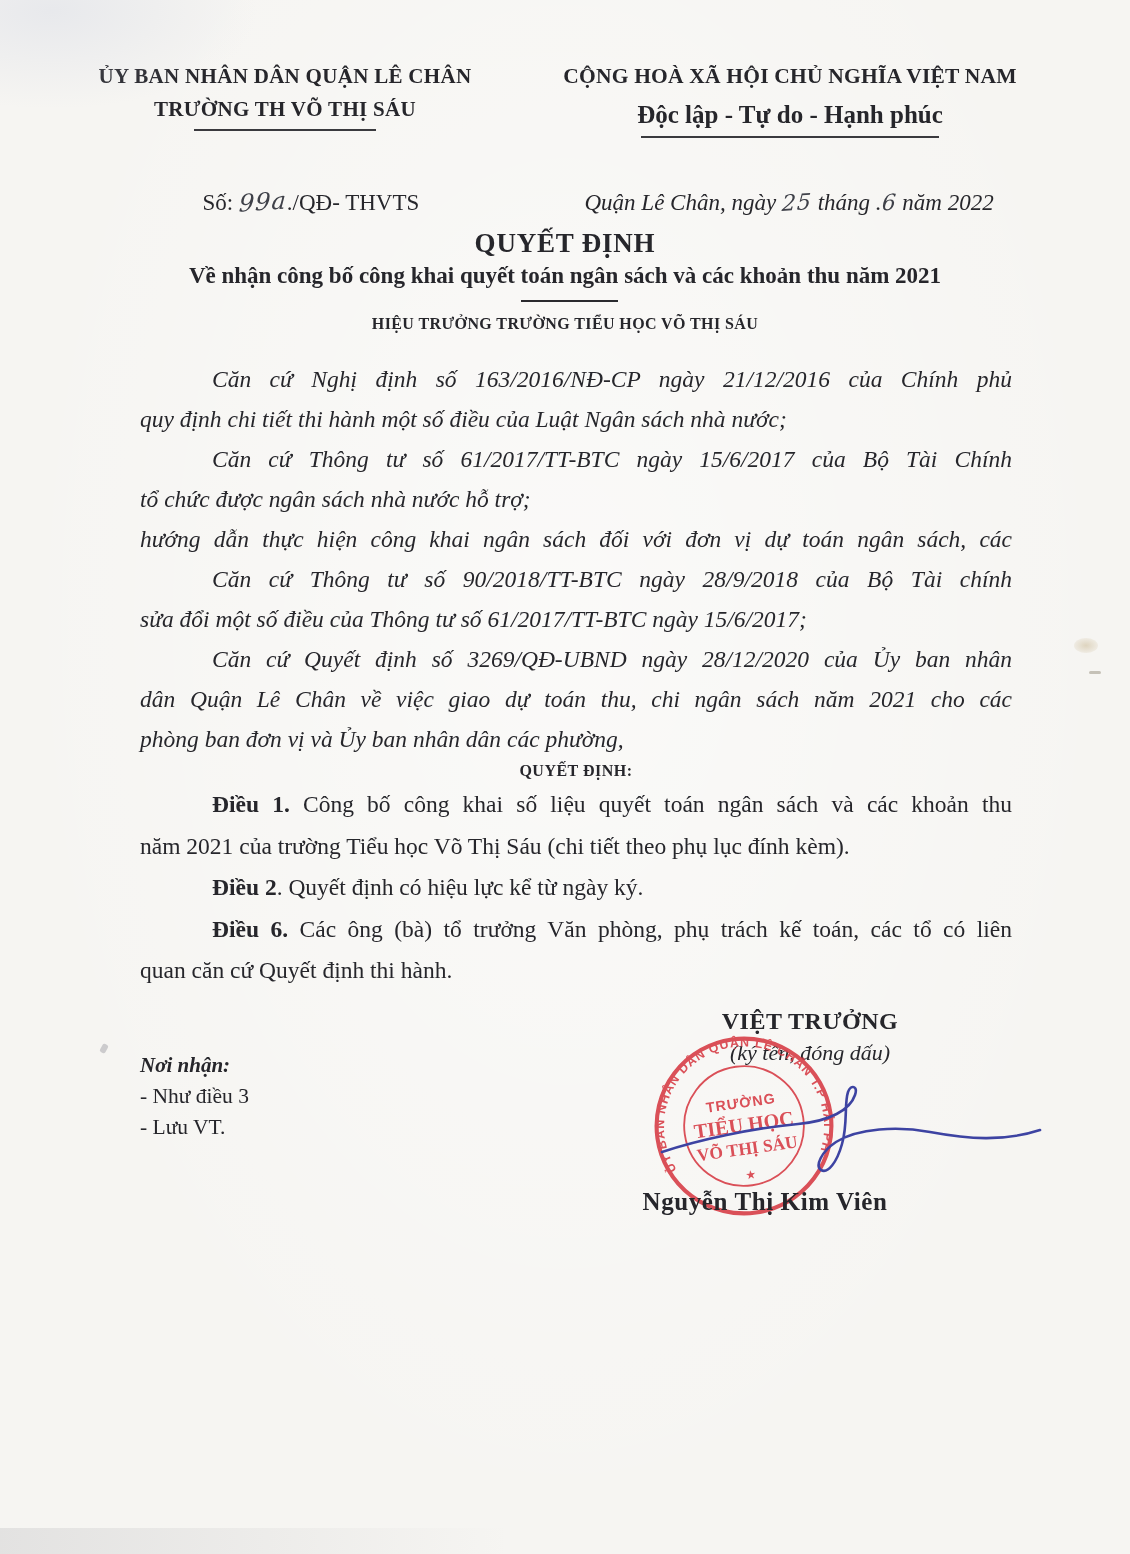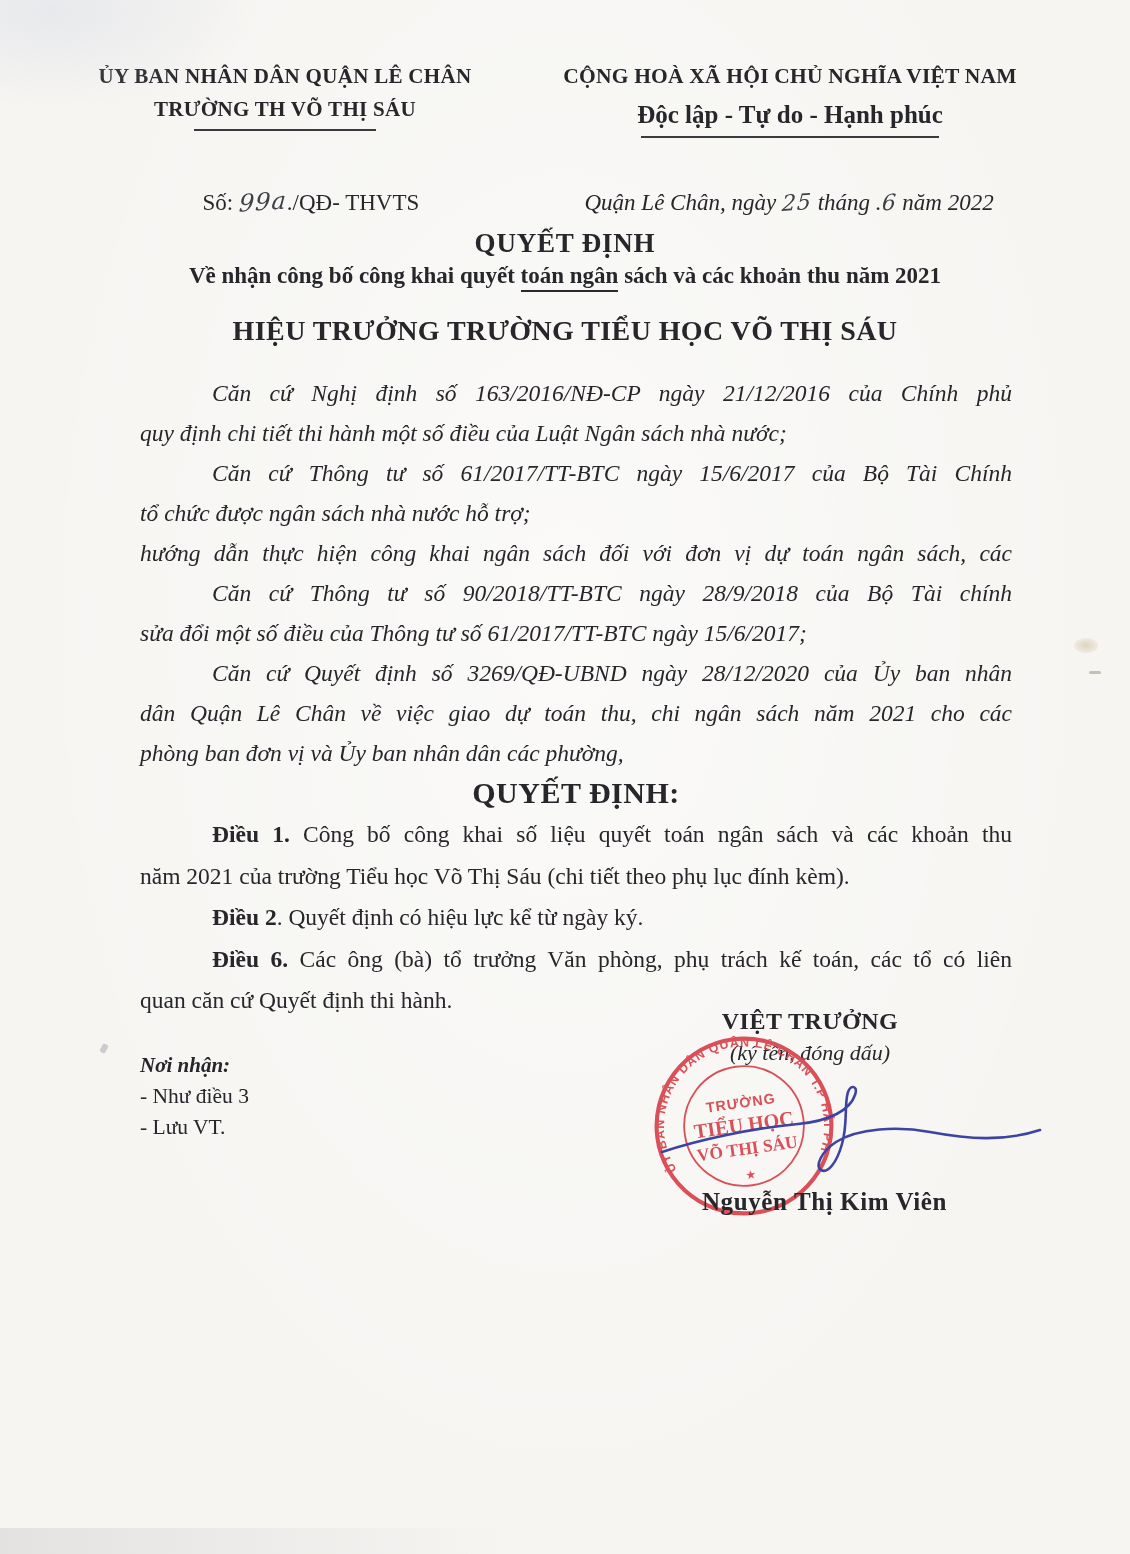--- a/index.html
+++ b/index.html
@@ -30,38 +30,38 @@
   .num{position:absolute;left:168px;top:2px;font-size:23px;white-space:pre;}
   .date{position:absolute;left:550px;top:2px;font-size:23px;font-style:italic;white-space:pre;}
   .hand{
     font-family:"DejaVu Serif",serif;font-style:italic;color:#3f4149;
     display:inline-block;transform:rotate(-4deg) skewX(-8deg);
     font-size:24px;letter-spacing:1px;line-height:0;
   }
   
   .title{margin-top:26px;text-align:center;font-size:27px;font-weight:bold;letter-spacing:.8px;}
   .subject{margin-top:4px;text-align:center;font-size:23px;font-weight:bold;}
-  .subject .u{border-bottom:2.5px solid #2a2a2e;padding-bottom:2px;}
-  .issuer{margin-top:26px;text-align:center;font-size:28px;font-weight:bold;letter-spacing:.4px;}
+  .subject .u{border-bottom:2.5px solid #2a2a2e;padding-bottom:12px;}
+  .issuer{margin-top:26px;text-align:center;font-size:16px;font-weight:bold;letter-spacing:.4px;}
   
   .bodyblock{width:872px;margin:26px 0 0 140px;}
   .para{margin:0;font-size:23.5px;line-height:40px;}
   .para.it{font-style:italic;}
   .ln{display:block;}
   .indent{text-indent:72px;}
   .j{text-align:justify;text-align-last:justify;}
-  .resolve{margin:3px 0 4px;text-align:center;font-size:30px;font-weight:bold;letter-spacing:.5px;}
+  .resolve{margin:3px 0 4px;text-align:center;font-size:16px;font-weight:bold;letter-spacing:.5px;}
   .art{line-height:41.5px;}
   
   .recipients{position:absolute;left:140px;top:1050px;font-size:21.5px;line-height:31px;}
   .recipients .rh{font-weight:bold;font-style:italic;font-size:21px;}
   .sigblock{position:absolute;left:610px;top:1008px;width:400px;text-align:center;}
   .sigtitle{font-size:24px;font-weight:bold;letter-spacing:.5px;}
   .signote{font-size:22px;font-style:italic;margin-top:5px;}
-  .signame{position:absolute;left:583px;top:1188px;width:364px;text-align:right;
+  .signame{position:absolute;left:583px;top:1188px;width:364px;text-align:center;
            font-size:25px;font-weight:bold;letter-spacing:.6px;}
   
   .stamp{position:absolute;left:652px;top:1034px;width:184px;height:184px;
          transform:rotate(-8deg);opacity:.92;}
   .sig-svg{position:absolute;left:658px;top:1082px;width:388px;height:112px;}
   
   .speck-a{position:absolute;left:1074px;top:638px;width:24px;height:15px;border-radius:50%;
            background:radial-gradient(#d6c9ae,rgba(214,201,174,0));opacity:.75;}
   .speck-b{position:absolute;left:1089px;top:671px;width:12px;height:3px;background:#b0ab9e;opacity:.7;border-radius:2px;}
   .speck-c{position:absolute;left:101px;top:1044px;width:6px;height:9px;background:#9a9aa0;opacity:.45;

